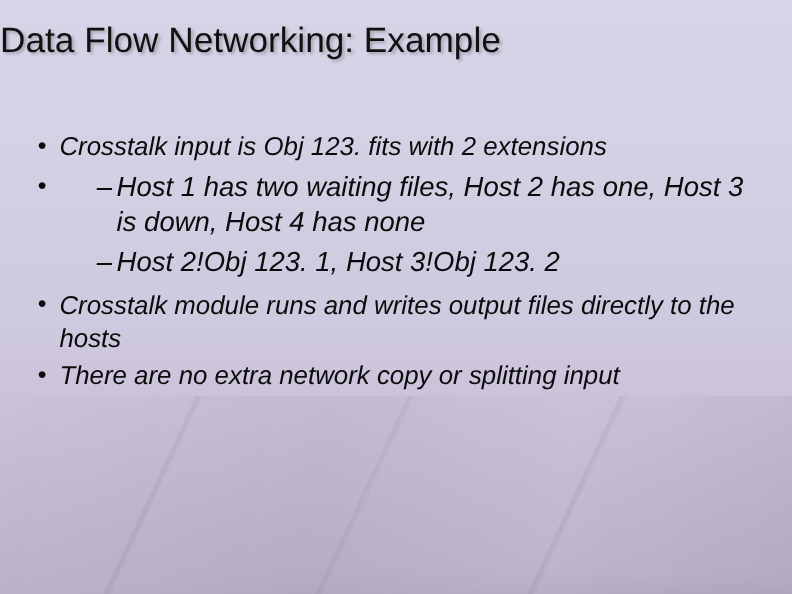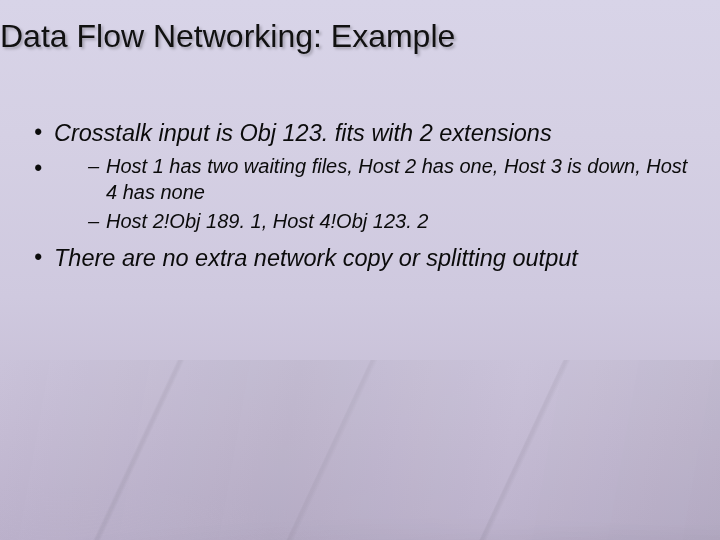--- a/index.html
+++ b/index.html
@@ -59,21 +59,21 @@
     left: 0;
     top: 0;
     font-size: 23px;
   }
   ul.lvl2 {
     list-style: none;
     margin: 6px 0 8px 0;
     padding: 0 0 0 34px;
   }
   ul.lvl2 > li {
-    font-size: 20px;
+    font-size: 25px;
     line-height: 1.28;
     margin-bottom: 4px;
     padding-left: 18px;
     position: relative;
   }
   ul.lvl2 > li::before {
     content: "–";
     position: absolute;
     left: 0;
     top: 0;
@@ -134,24 +134,25 @@
 <div class="slide">
 
   <div class="title">Data Flow Networking: Example</div>
 
   <div class="body">
     <ul class="lvl1">
       <li>Crosstalk input is Obj 123. fits with 2 extensions</li>
       <li>
         <ul class="lvl2">
           <li>Host 1 has two waiting files, Host 2 has one, Host 3 is down, Host 4 has none</li>
-          <li>Host 2!Obj 189. 1, Host 4!Obj 123. 2</li>
+          <li>Host 2!Obj 123. 1, Host 3!Obj 123. 2</li>
         </ul>
       </li>
-      <li>There are no extra network copy or splitting output</li>
+      <li>Crosstalk module runs and writes output files directly to the hosts</li>
+      <li>There are no extra network copy or splitting input</li>
     </ul>
   </div>
 
   <div class="wrinkle"></div>
   <div class="wrinkle2"></div>
 
 
 </div>
 
 </body></html>

